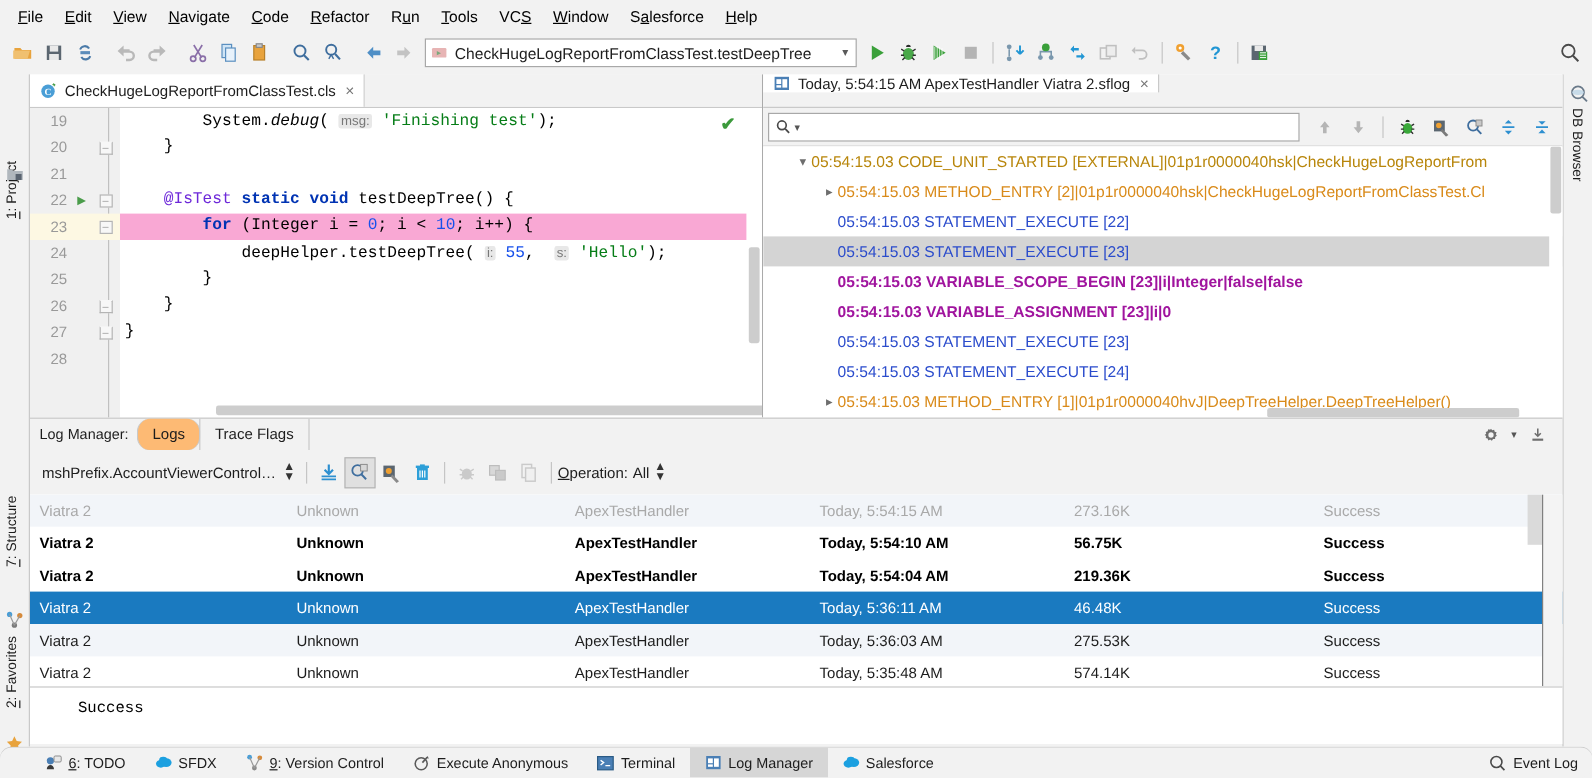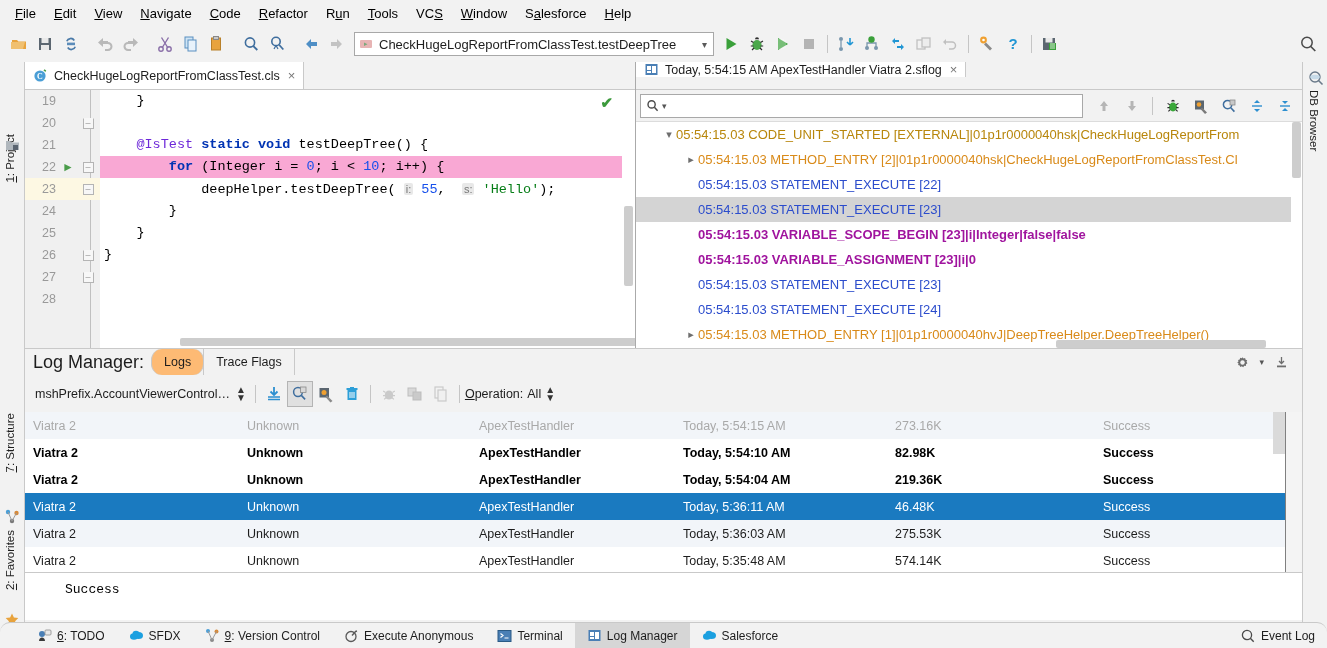--- a/index.html
+++ b/index.html
@@ -184,21 +184,21 @@
     background: #cdcdcd; border-radius: 2px;
   }
 
   
   .lm-header {
     position: absolute; left: 25px; top: 348px; width: 1277px; height: 27px;
     background: #f2f2f2; display: flex; align-items: stretch;
     border-top: 1px solid #c9c9c9;
   }
   .lm-title {
-    display: flex; align-items: center; padding: 0 8px; font-size: 18px;
+    display: flex; align-items: center; padding: 0 8px; font-size: 12px;
     color: #1d1d1d; white-space: nowrap;
   }
   .lm-tab {
     display: flex; align-items: center; padding: 0 12px; font-size: 12.5px;
     border-left: 1px solid #c9c9c9; border-right: 1px solid #c9c9c9;
     cursor: default; margin-left: -1px;
   }
   .lm-tab.active { background: #fdba74; border-radius: 11px; }
   .lm-header-spacer { flex: 1; }
   .lm-header-right { display: flex; align-items: center; padding-right: 8px; gap: 4px; }
@@ -579,20 +579,21 @@
             </span>
         </div>
         <div class="gutter-line">
           <span class="ln">28</span>
           <span class="runmark"></span>
           <span class="foldcol"></span>
         </div>
       </div>
 
       <div class="codecol">
+        <div class="codeline"><span>        System.</span><span class="fnital">debug</span><span>( </span><span class="hint">msg:</span><span class="str"> 'Finishing test'</span><span>);</span></div>
         <div class="codeline"><span>    }</span></div>
         <div class="codeline"><span></span></div>
         <div class="codeline"><span>    </span><span class="ann">@IsTest</span><span> </span><span class="kw">static</span><span> </span><span class="kw">void</span><span> testDeepTree() {</span></div>
         <div class="codeline hl"><span>        </span><span class="kw">for</span><span> (Integer i = </span><span class="num">0</span><span>; i &lt; </span><span class="num">10</span><span>; i++) {</span></div>
         <div class="codeline"><span>            deepHelper.testDeepTree( </span><span class="hint">i:</span><span class="num"> 55</span><span>,  </span><span class="hint">s:</span><span class="str"> 'Hello'</span><span>);</span></div>
         <div class="codeline"><span>        }</span></div>
         <div class="codeline"><span>    }</span></div>
         <div class="codeline"><span>}</span></div>
 
         <div class="checkmark">✔</div>
@@ -813,21 +814,21 @@
       <span class="c3">ApexTestHandler</span>
       <span class="c4">Today, 5:54:15 AM</span>
       <span class="c5">273.16K</span>
       <span class="c6">Success</span>
     </div>
     <div class="lmrow unread">
       <span class="c1">Viatra 2</span>
       <span class="c2">Unknown</span>
       <span class="c3">ApexTestHandler</span>
       <span class="c4">Today, 5:54:10 AM</span>
-      <span class="c5">82.98K</span>
+      <span class="c5">56.75K</span>
       <span class="c6">Success</span>
     </div>
     <div class="lmrow unread alt">
       <span class="c1">Viatra 2</span>
       <span class="c2">Unknown</span>
       <span class="c3">ApexTestHandler</span>
       <span class="c4">Today, 5:54:04 AM</span>
       <span class="c5">219.36K</span>
       <span class="c6">Success</span>
     </div>

